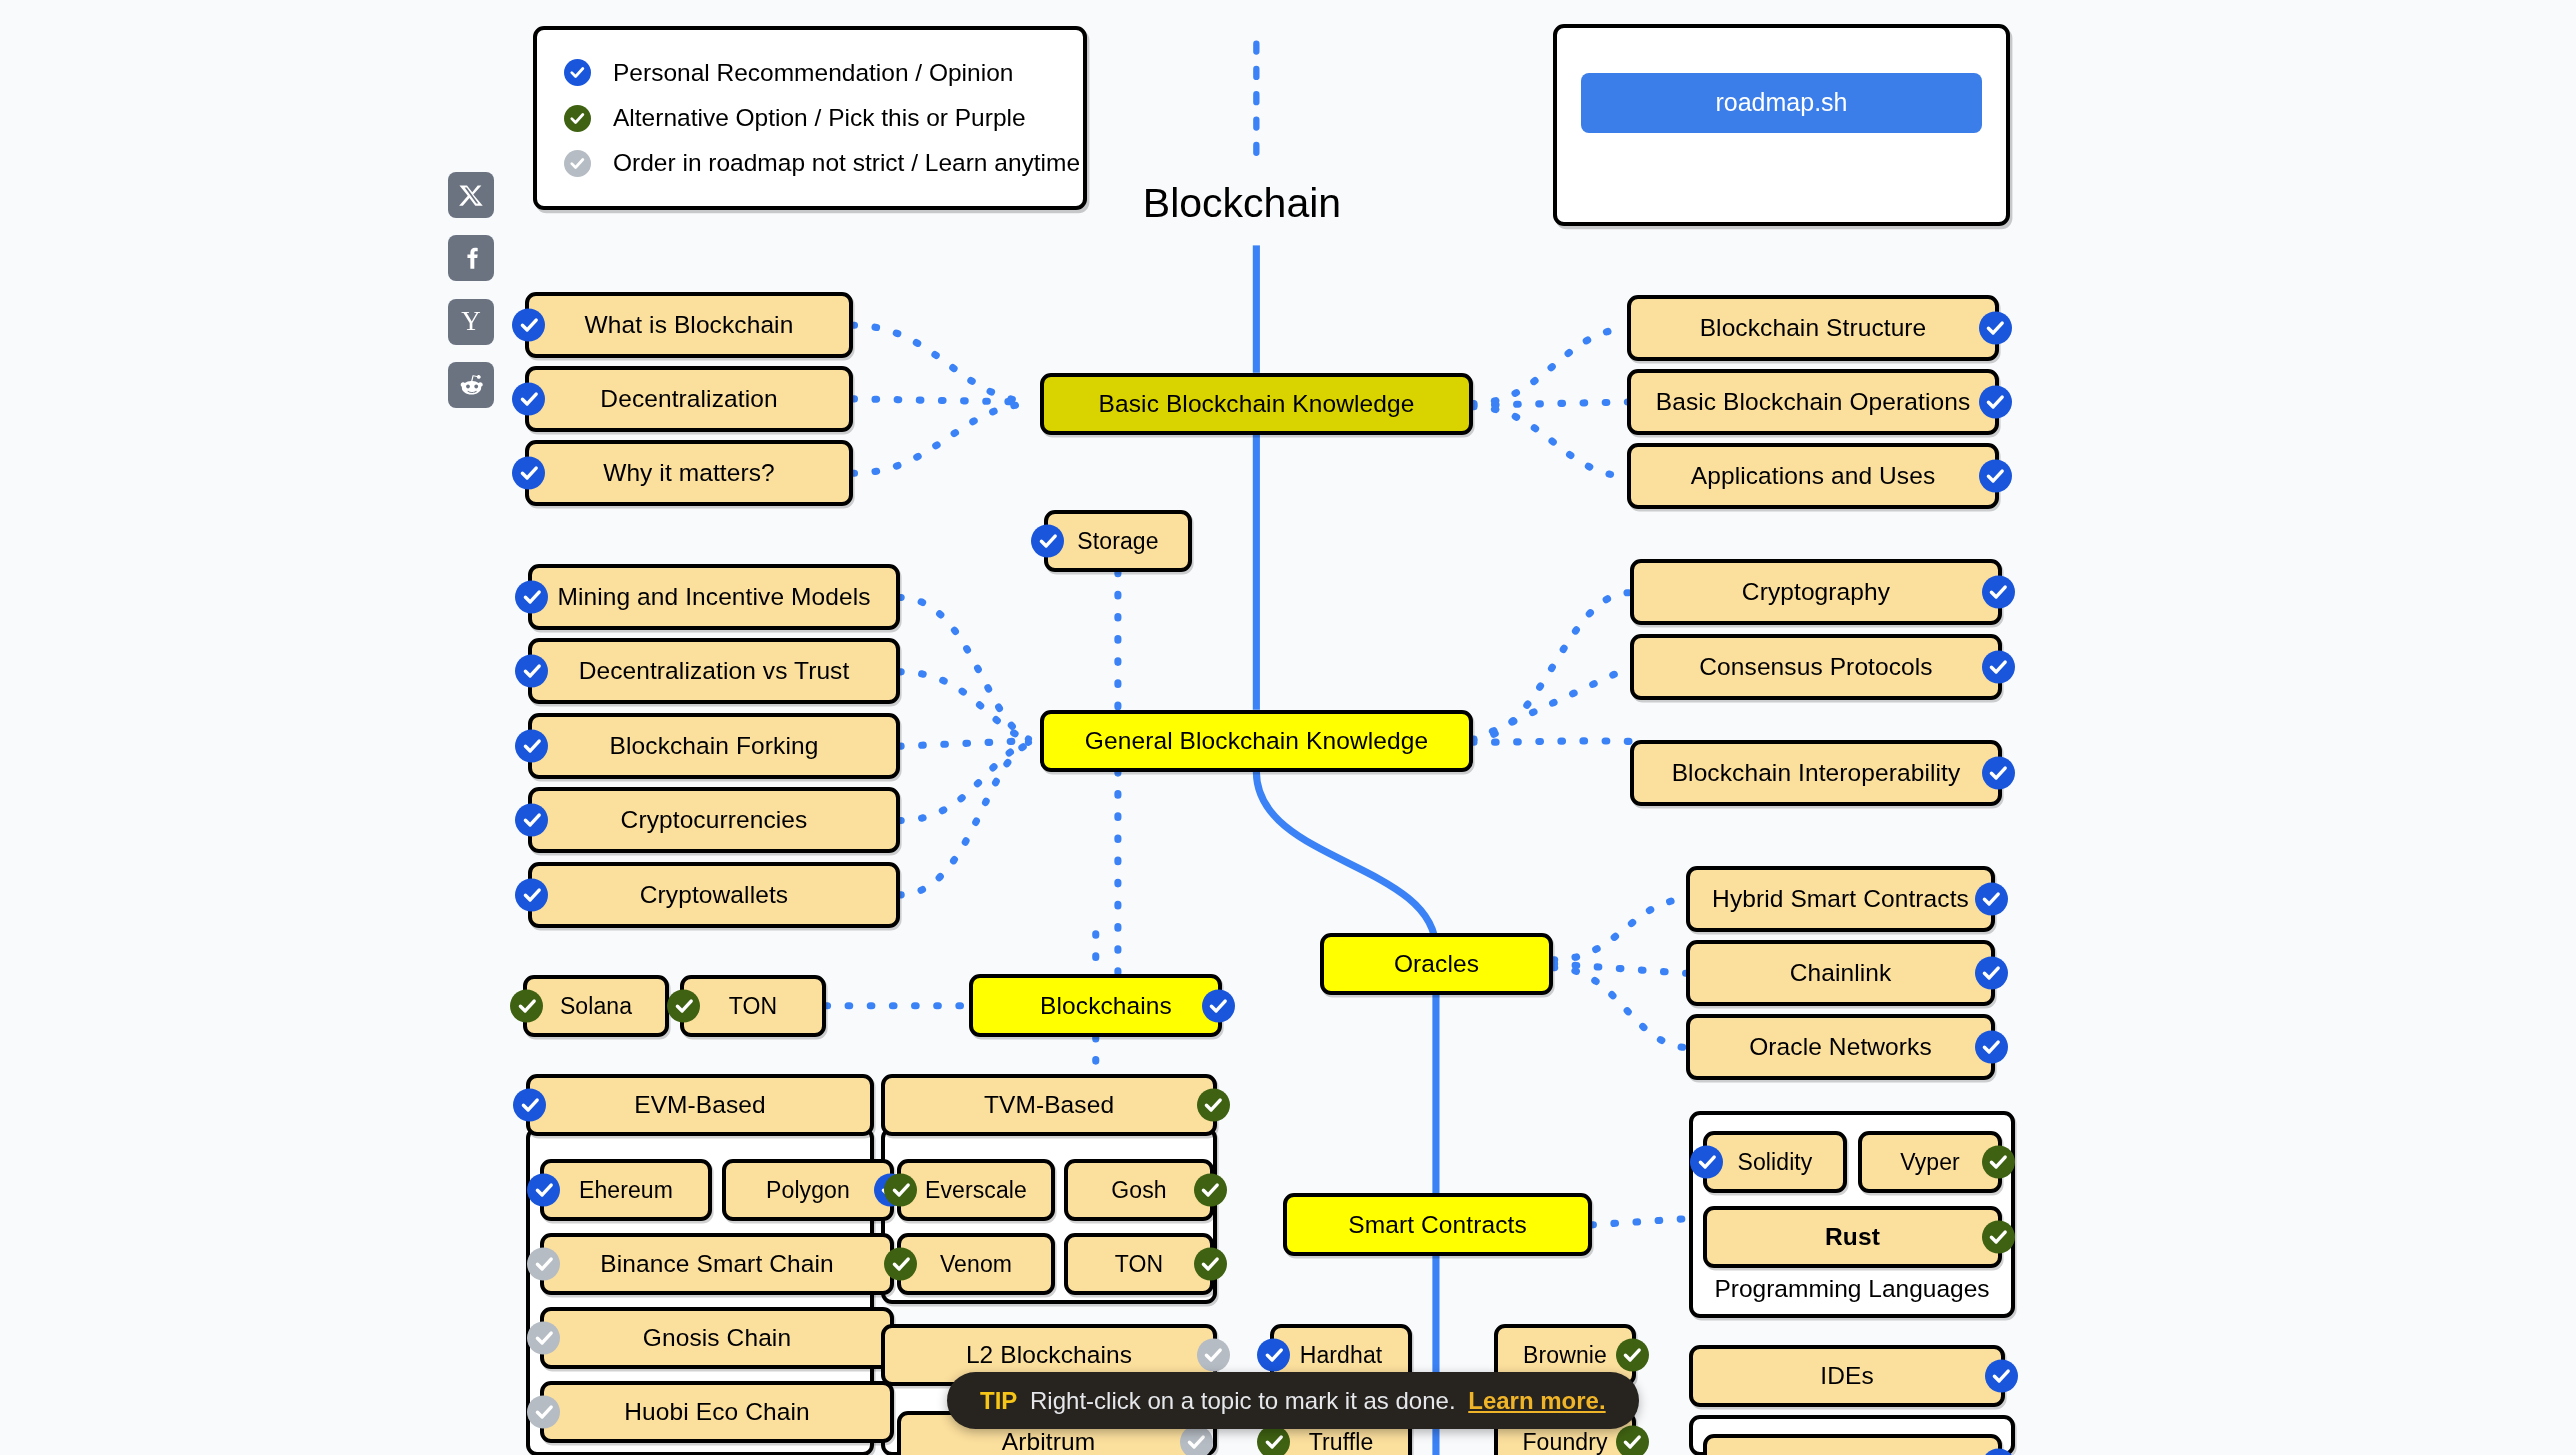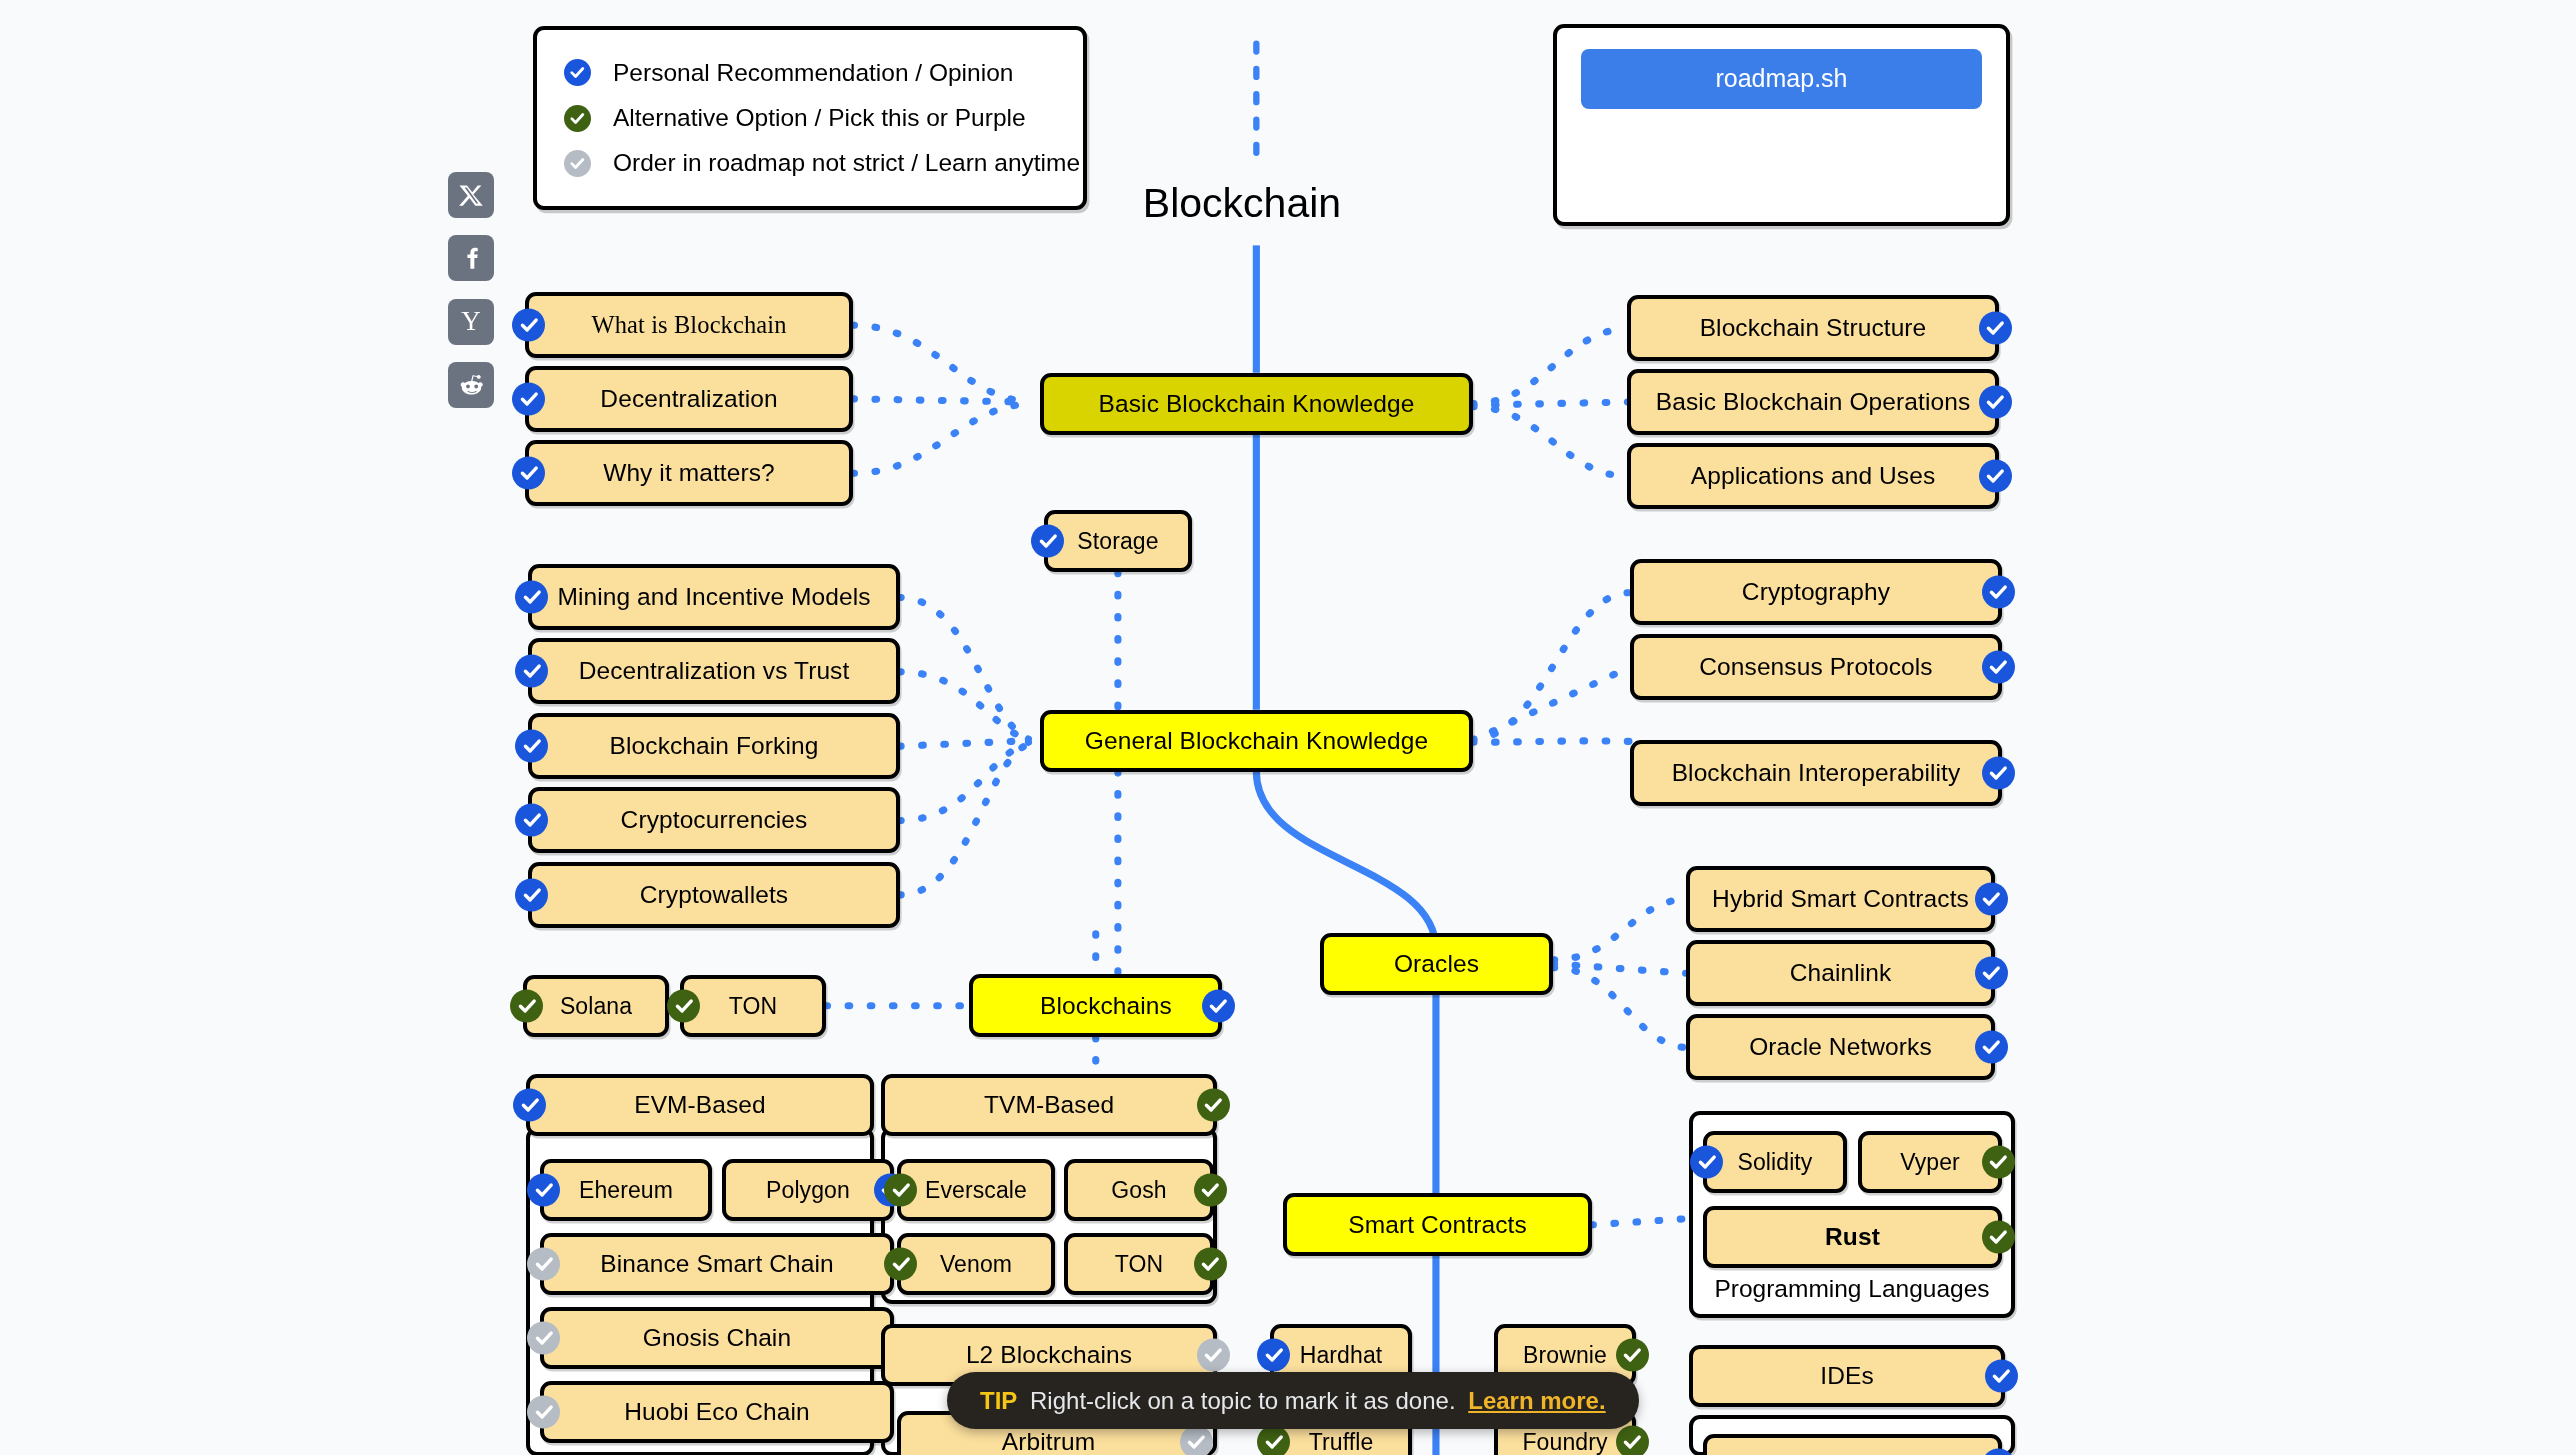--- a/index.html
+++ b/index.html
@@ -83,21 +83,21 @@
   #cta {
     position: absolute; left: 1553px; top: 24px;
     width: 457px; height: 202px;
     background: #fff; border: 4.7px solid #000; border-radius: 11px;
     box-shadow: 2.4px 3.2px 0 rgba(0,0,0,.2);
     padding: 20.6px 24px 19px;
     z-index: 20;
   }
   #cta-text { font-size: 25px; line-height: 1.32; color: #000; }
   #cta-btn {
-    margin-top: 0;
+    margin-top: 24px;
     width: 100%; height: 60px;
     background: #3B7DE9; border-radius: 8px;
     color: #fff; font-size: 25px;
     display: flex; align-items: center; justify-content: center;
     cursor: pointer; border: none;
     font-family: inherit;
   }
 
   
   #title {
@@ -242,21 +242,21 @@
 
   <div id="group-layer">
       <div class="group" style="left: 526px; top: 1127px; width: 348px; height: 329px;"></div>
       <div class="group" style="left: 881px; top: 1127px; width: 336px; height: 177px;"></div>
       <div class="group" style="left: 881px; top: 1377px; width: 336px; height: 79px;"></div>
       <div class="group" style="left: 1689px; top: 1111px; width: 326px; height: 207px;"></div>
       <div class="group-label" style="left: 1689px; top: 1275px; width: 326px;">Programming Languages</div>
       <div class="group" style="left: 1689px; top: 1415px; width: 326px; height: 41px;"></div>
     </div>
   <div id="node-layer">
-      <div class="node" style="left: 525px; top: 292px; width: 328px; height: 66px; font-family: Liberation Serif, serif;">
+      <div class="node" style="left: 525px; top: 292px; width: 328px; height: 66px;">
         <span>What is Blockchain</span>
         <span class="badge left blue">
           <svg viewBox="0 0 24 24" fill="none" stroke="#fff" stroke-width="4" stroke-linecap="round" stroke-linejoin="round">
             <path d="M4 12.5 L9.5 18 L20 6.5"></path>
           </svg>
         </span>
       </div>
       <div class="node" style="left: 525px; top: 366px; width: 328px; height: 66px;">
         <span>Decentralization</span>
         <span class="badge left blue">

